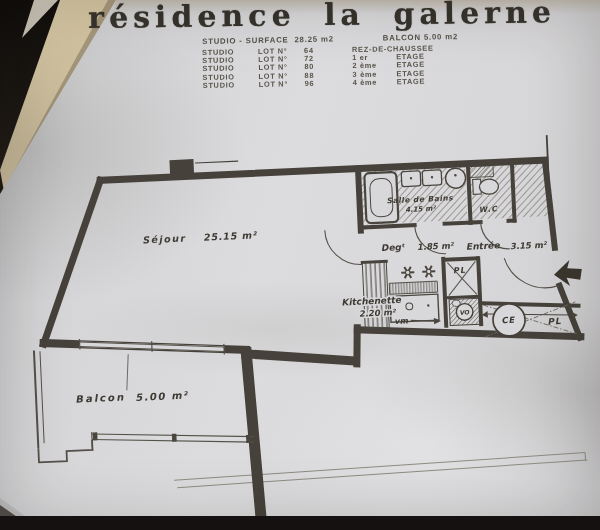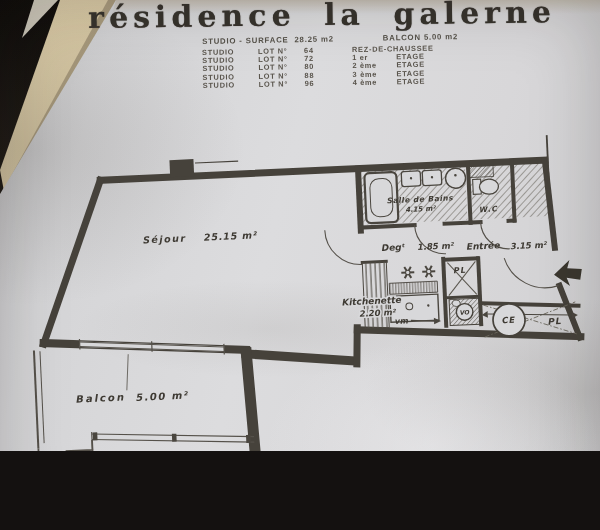--- a/index.html
+++ b/index.html
@@ -1,16 +1,16 @@
 <!DOCTYPE html>
 <html><head>
 <meta charset="utf-8">
 <style>
   html,body{margin:0;padding:0;background:#141110;}
-  .frame{position:relative;width:600px;height:451px;overflow:hidden;
+  .frame{position:relative;width:600px;height:516px;overflow:hidden;
     background:radial-gradient(640px 520px at -30px -30px,#0b0908 0%,#221d17 55%,#31271e 100%);
     font-family:"Liberation Sans",sans-serif;}
   .abs{position:absolute;}
   .white-sliver{left:0;top:0;width:600px;height:530px;
     clip-path:polygon(34px 0,58px 0,22px 38px);background:#cfcabc;}
   .page-edge{left:0;top:0;width:600px;height:530px;
     clip-path:polygon(60px 0,122px 0,6px 202px,0 170px);
     background:linear-gradient(100deg,#dccda9 0%,#cdbd98 60%,#bfae89 100%);}
   .edge-shadow{left:0;top:0;width:600px;height:530px;
     clip-path:polygon(108px 0,120px 0,2px 202px,0 196px);background:rgba(70,60,45,.32);}

